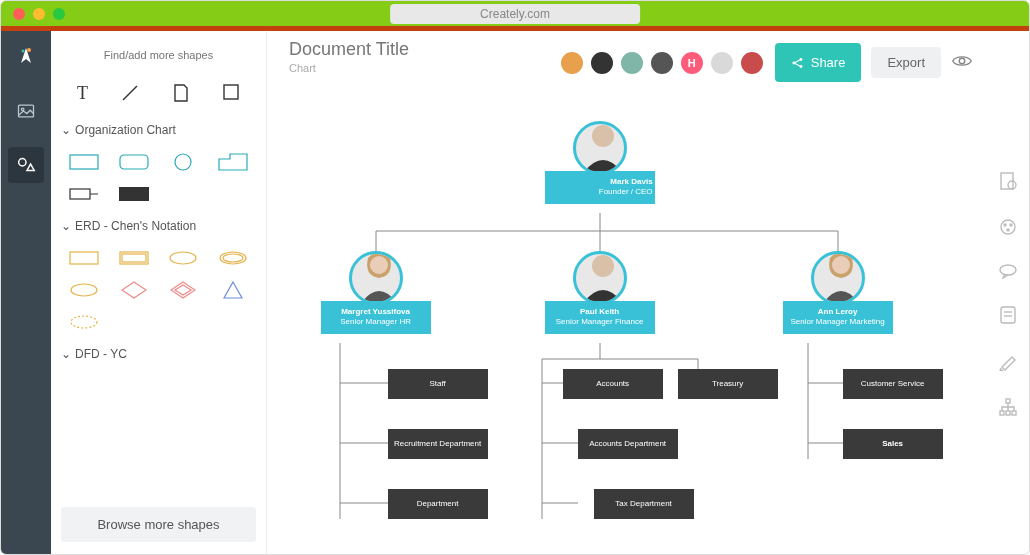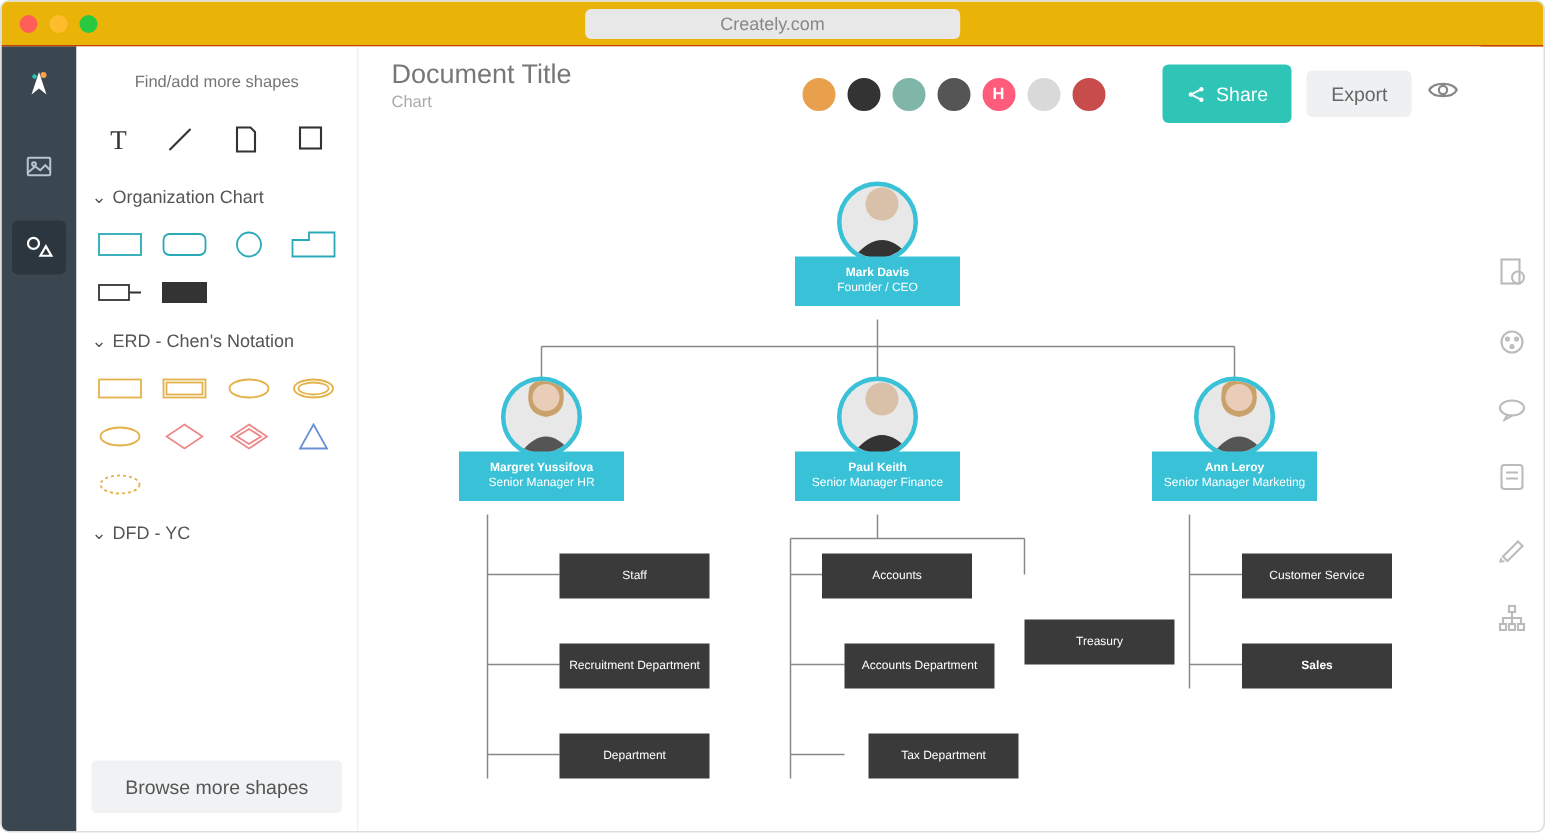--- a/index.html
+++ b/index.html
@@ -1,47 +1,47 @@
 <!DOCTYPE html>
 <html><head>
 <meta charset="utf-8">
 <style>
 * { box-sizing: border-box; margin: 0; padding: 0; font-family: -apple-system, BlinkMacSystemFont, "Segoe UI", sans-serif; }
 body { background: #fff; width: 1030px; height: 555px; overflow: hidden; position: relative; border: 1px solid #ddd; border-radius: 6px; }
 
-.titlebar { height: 30px; background: #eab308; display: flex; align-items: center; padding: 0 12px; border-bottom: 1px solid #c2410c; }
+.titlebar { height: 30px; background: #84cc16; display: flex; align-items: center; padding: 0 12px; border-bottom: 5px solid #c2410c; }
 .tl-dots { display: flex; gap: 8px; }
 .tl-dot { width: 12px; height: 12px; border-radius: 50%; }
 .tl-red { background: #ff5f57; } .tl-yellow { background: #febc2e; } .tl-green { background: #28c840; }
 .tl-url { position: absolute; left: 50%; transform: translateX(-50%); background: #e8e8e8; color: #888; font-size: 12px; padding: 3px 90px; border-radius: 4px; }
 
 .main { display: flex; height: calc(100% - 30px); }
 
 .icon-rail { width: 50px; background: #3a4750; display: flex; flex-direction: column; align-items: center; padding-top: 8px; gap: 18px; }
 .rail-it { width: 36px; height: 36px; display: flex; align-items: center; justify-content: center; color: #b8c4ce; cursor: pointer; border-radius: 4px; }
 .rail-it.active { background: #2c363e; color: #fff; }
 
-.sidebar { width: 188px; border-right: 1px solid #eee; padding: 12px 10px; display: flex; flex-direction: column; gap: 10px; overflow: hidden; background:#fff; }
+.sidebar { width: 216px; border-right: 1px solid #eee; padding: 12px 10px; display: flex; flex-direction: column; gap: 10px; overflow: hidden; background:#fff; }
 .search-shapes { border: none; color: #aaa; font-size: 11px; padding: 6px 4px; width: 100%; text-align: center; }
 .toolrow { display: flex; justify-content: space-around; padding: 6px 0; }
 .toolic { color: #333; }
 .section-title { font-size: 12px; color: #555; display: flex; align-items: center; gap: 4px; cursor: pointer; }
 .section-title::before { content: "⌄"; color:#555; font-size:12px; }
 .shape-grid { display: grid; grid-template-columns: repeat(4, 1fr); gap: 10px 8px; padding: 4px 2px; }
 .shape-cell { height: 22px; display:flex; align-items:center; justify-content:center; }
 .browse-btn { margin-top: auto; background: #f0f2f4; color: #555; border: none; padding: 10px; font-size: 13px; border-radius: 3px; cursor: pointer; text-align:center; }
 
 .canvas-wrap { flex: 1; position: relative; background: #fff; }
 .doc-header { position: absolute; top: 8px; left: 22px; }
 .doc-title { font-size: 18px; color: #777; font-weight: 400; }
 .doc-bc { font-size: 11px; color: #aaa; margin-top: 2px; }
 .header-right { position: absolute; top: 12px; right: 14px; display: flex; align-items: center; gap: 10px; }
 .avatar-row { display: flex; gap: 4px; }
 .av { width: 26px; height: 26px; border-radius: 50%; border: 2px solid #fff; display:flex; align-items:center; justify-content:center; font-size:11px; font-weight:600; color:#fff; }
-.share-btn { background: #2ec4b6; color: #fff; border: none; padding: 12px 16px; font-size: 13px; border-radius: 4px; cursor: pointer; display:flex; align-items:center; gap:6px;margin-left:26px; }
+.share-btn { background: #2ec4b6; color: #fff; border: none; padding: 12px 16px; font-size: 13px; border-radius: 4px; cursor: pointer; display:flex; align-items:center; gap:6px; }
 .export-btn { background: #eef0f2; color: #666; border: none; padding: 8px 16px; font-size: 13px; border-radius: 4px; cursor: pointer; }
 .eye-ic { color: #888; cursor: pointer; }
 
 .chart-area { position: absolute; top: 90px; left: 48%; transform: translateX(-50%); width: 670px; height: 420px; }
 .chart-svg { position:absolute; top:0; left:0; pointer-events:none; }
 .node-person { position: absolute; width: 110px; text-align: center; }
 .np-photo { width: 54px; height: 54px; border-radius: 50%; border: 3px solid #39c2d7; margin: 0 auto; background:#e8e8e8; display:flex; align-items:flex-end; justify-content:center; overflow:hidden; }
 .np-label { background: #39c2d7; color: #fff; font-size: 8px; padding: 6px 2px; margin-top: -4px; line-height: 1.3; position:relative; z-index:2; }
 .np-name { font-weight: 600; }
 .node-dept { position: absolute; width: 100px; background: #3a3a3a; color: #fff; font-size: 8px; text-align: center; padding: 10px 4px; line-height:1.2; }
@@ -258,21 +258,21 @@
               <path d="M8 54 Q27 30 46 54 Z" fill="#333"></path>
             </g>
         <g id="person-f">
               <path d="M16 10 Q27 -2 38 10 Q42 28 27 30 Q12 28 16 10" fill="#c9a26b"></path>
               <circle cx="27" cy="17" r="9" fill="#e9cdb8"></circle>
               <path d="M10 54 Q27 32 44 54 Z" fill="#555"></path>
             </g>
       </defs>
         </svg>
 
-      <div class="node-person" style="left:267px;top:0;">
+      <div class="node-person" style="left:267px;top:0;text-align:right;">
         <div class="np-photo">
             <svg width="54" height="54">
               <use href="#person-m"></use>
             </svg>
           </div>
         <div class="np-label">
             <div class="np-name">Mark Davis</div>
             <div>Founder / CEO</div>
           </div>
       </div>
@@ -309,21 +309,21 @@
             <div>Senior Manager Marketing</div>
           </div>
       </div>
 
       <div class="node-dept" style="left:110px;top:248px;">Staff</div>
       <div class="node-dept" style="left:110px;top:368px;">Department</div>
       <div class="node-dept" style="left:110px;top:308px;">Recruitment Department</div>
       <div class="node-dept" style="left:285px;top:248px;">Accounts</div>
       <div class="node-dept" style="left:300px;top:308px;">Accounts Department</div>
       <div class="node-dept" style="left:316px;top:368px;">Tax Department</div>
-      <div class="node-dept" style="left:420px;top:248px;margin-top:44px;">Treasury</div>
+      <div class="node-dept" style="left:400px;top:248px;">Treasury</div>
       <div class="node-dept" style="left:565px;top:248px;text-align:center;">Customer Service</div>
       <div class="node-dept" style="left:565px;top:308px;font-weight:bold;">Sales</div>
     </div>
   </div>
 
   <div class="right-rail">
     <span class="rr-it"><svg width="20" height="20" fill="none" stroke="currentColor" stroke-width="1.4">
           <rect x="3" y="2" width="12" height="16"></rect>
           <circle cx="14" cy="14" r="4"></circle>
         </svg></span>

